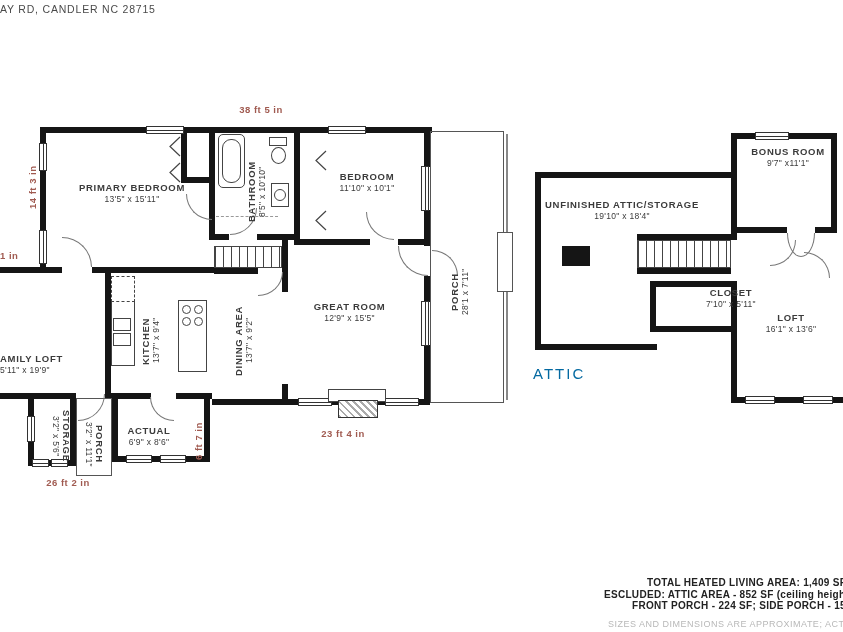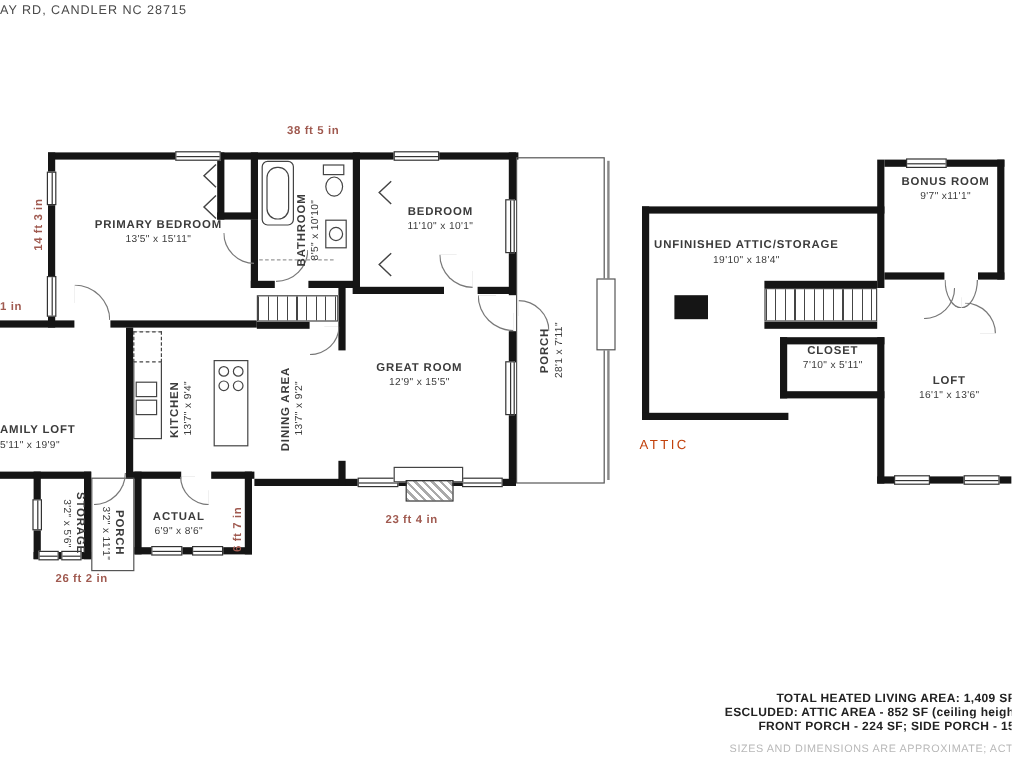--- a/index.html
+++ b/index.html
@@ -28,21 +28,21 @@
   .rl{position:absolute;text-align:center;color:#3b3b3b}
   .rl .rn{display:block;font-size:9.5px;font-weight:700;letter-spacing:.7px;white-space:nowrap}
   .rl .rd{display:block;font-size:8.5px;letter-spacing:.3px;margin-top:1px;white-space:nowrap}
   .rl.vup{writing-mode:vertical-rl;transform:rotate(180deg)}
   .rl.vdown{writing-mode:vertical-rl}
   .rl.leftal{text-align:left}
   .dim{position:absolute;color:#a05a50;font-size:9.5px;font-weight:700;letter-spacing:.5px;
        white-space:nowrap;text-align:center}
   .dim.vup{writing-mode:vertical-rl;transform:rotate(180deg)}
   .addr{position:absolute;left:0;top:3px;font-size:10.5px;color:#4a4a4a;letter-spacing:.8px;white-space:nowrap}
-  .atticword{position:absolute;font-size:11px;letter-spacing:2px;color:#c2410c}
+  .atticword{position:absolute;font-size:15px;letter-spacing:2px;color:#0369a1}
   .sum{position:absolute;font-size:10px;font-weight:700;color:#222;letter-spacing:.3px;white-space:nowrap}
   .disc{position:absolute;font-size:9px;color:#b8b8b8;letter-spacing:.5px;white-space:nowrap}
   svg.chev{position:absolute}
 </style>
 </head>
 <body>
 
 <div class="addr">AY RD, CANDLER NC 28715</div>
 
 <div>
@@ -220,21 +220,21 @@
 </div>
 
 <div class="rl" style="left:543px;top:199px;width:158px">
   <span class="rn">UNFINISHED ATTIC/STORAGE</span>
   <span class="rd">19'10" x 18'4"</span>
 </div>
 <div class="rl" style="left:736px;top:146px;width:104px">
   <span class="rn">BONUS ROOM</span>
   <span class="rd">9'7" x11'1"</span>
 </div>
-<div class="rl" style="left:652px;top:287px;width:84px">
+<div class="rl" style="left:689px;top:287px;width:84px">
   <span class="rn">CLOSET</span>
   <span class="rd">7'10" x 5'11"</span>
 </div>
 <div class="rl" style="left:736px;top:312px;width:110px">
   <span class="rn">LOFT</span>
   <span class="rd">16'1" x 13'6"</span>
 </div>
 <div class="atticword" style="left:533px;top:365px">ATTIC</div>
 
 <div class="dim" style="left:216px;top:104px;width:90px">38 ft 5 in</div>

